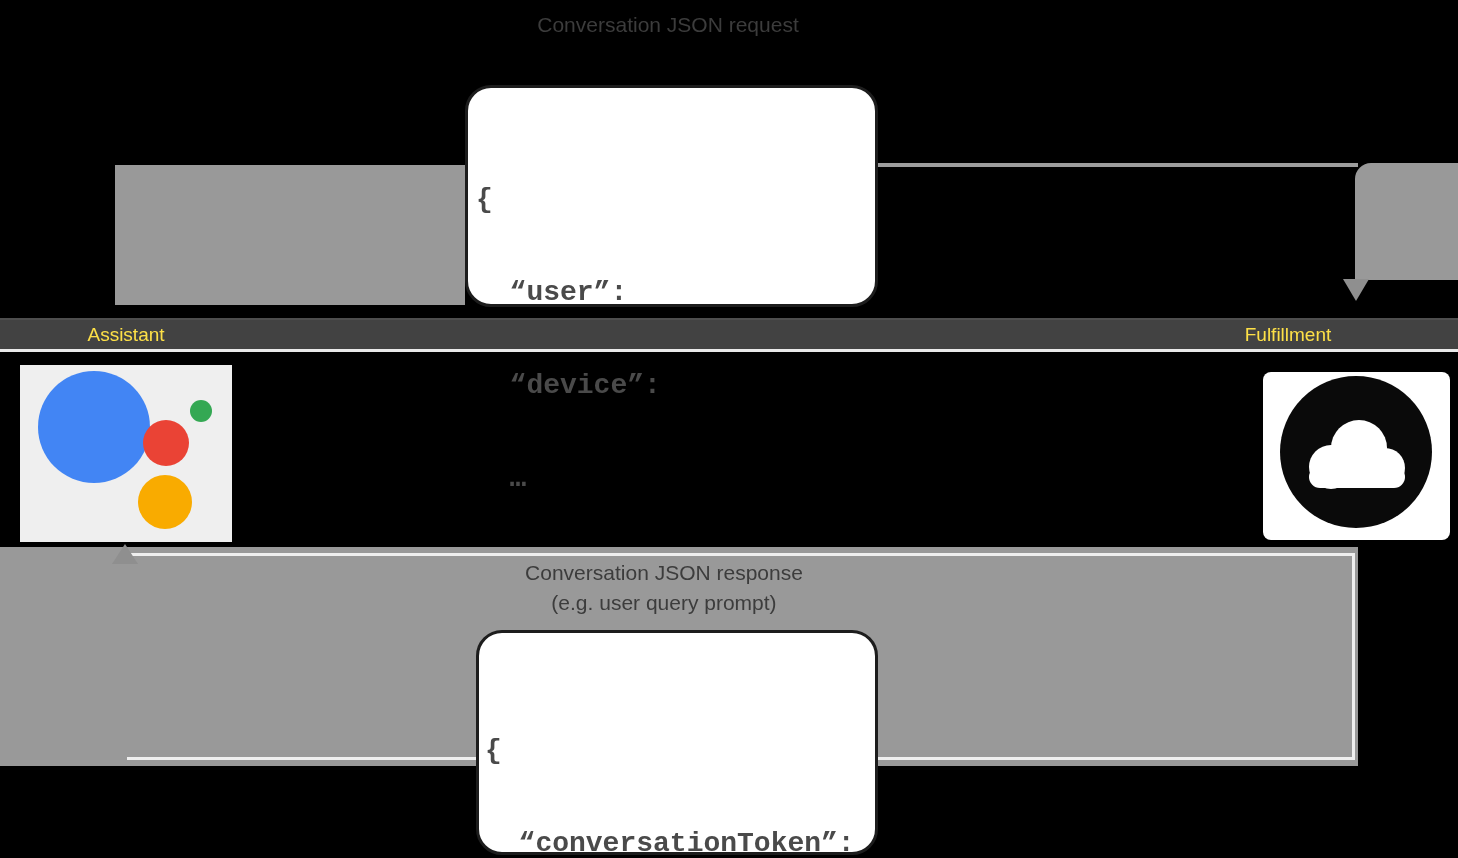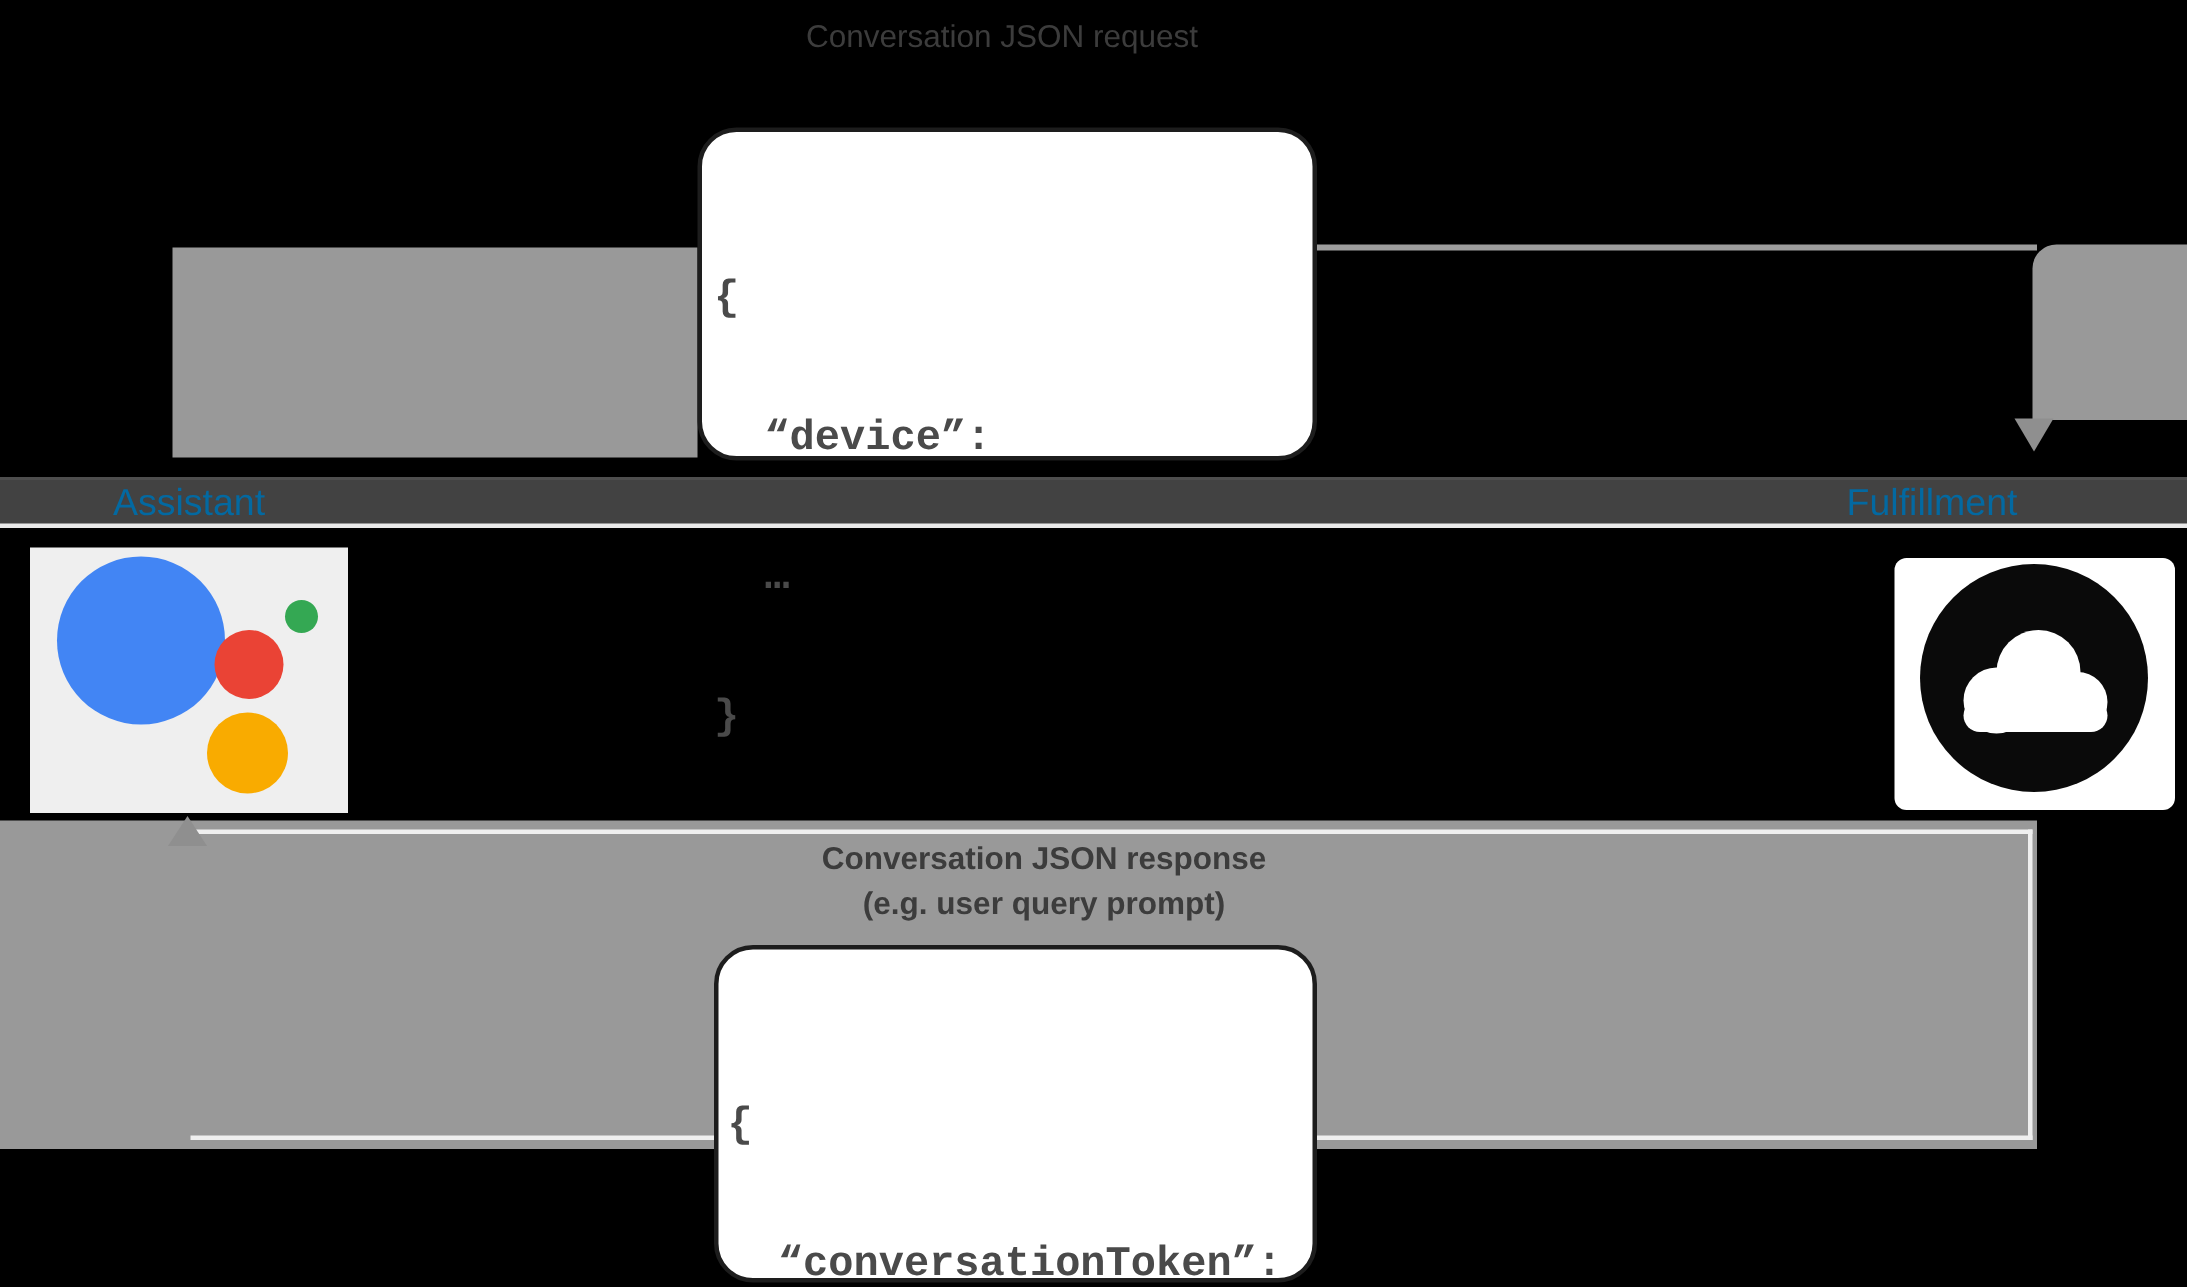--- a/index.html
+++ b/index.html
@@ -35,29 +35,29 @@
 
   
   .band {
     left: 0; top: 318px; width: 1458px; height: 29px;
     background: #424242;
     border-top: 2px solid #4e4e4e;
     border-bottom: 3px solid #e9e9e9;
   }
   .actor-label {
     top: 322px; height: 26px; line-height: 26px;
-    color: #0369a1; font-size: 25px; text-align: center;
+    color: #fde047; font-size: 19px; text-align: center;
   }
   .actor-label-left  { left: 0; width: 252px; }
   .actor-label-right { left: 1188px; width: 200px; }
 
   
   .flow-label { width: 600px; text-align: center; color: #3c3c3c; font-size: 21px; line-height: 30px; }
   .flow-label-top    { left: 368px; top: 10px; }
-  .flow-label-bottom { left: 396px; top: 558px; font-weight: bold; }
+  .flow-label-bottom { left: 364px; top: 558px; }
 
   
   .json-box {
     background: #ffffff;
     border: 3px solid #1d1d1d;
     border-radius: 26px;
     box-sizing: border-box;
   }
   .box-request  { left: 465px; top: 85px;  width: 413px; height: 222px; }
   .box-response { left: 476px; top: 630px; width: 402px; height: 225px; }
@@ -94,20 +94,21 @@
   <div class="abs panel-gray panel-top-right"></div>
   <div class="abs arrowhead-down"></div>
 
   <div class="abs flow-label flow-label-top">
     <div>Conversation JSON request</div>
   </div>
 
   <div class="abs json-box box-request">
     <div class="code">
       <div>{</div>
+      <div>  “user”:</div>
       <div>  “device”:</div>
       <div>  …</div>
       <div>}</div>
     </div>
   </div>
 
   <div class="abs band"></div>
   <div class="abs actor-label actor-label-left">Assistant</div>
   <div class="abs actor-label actor-label-right">Fulfillment</div>
 

